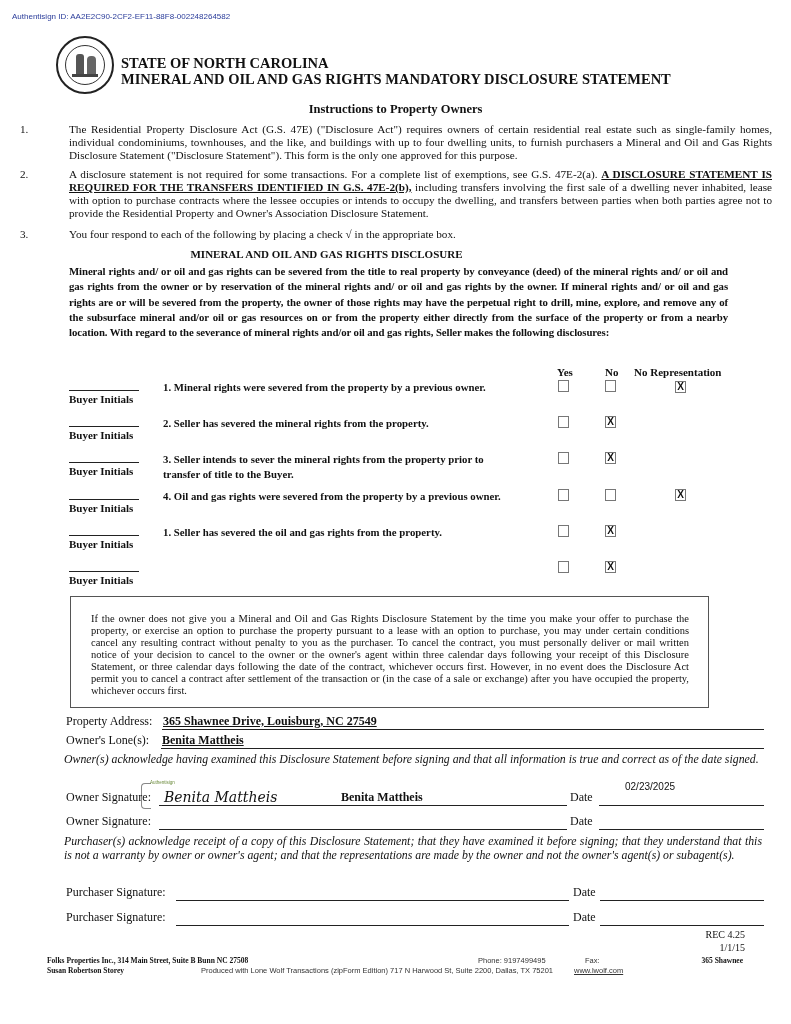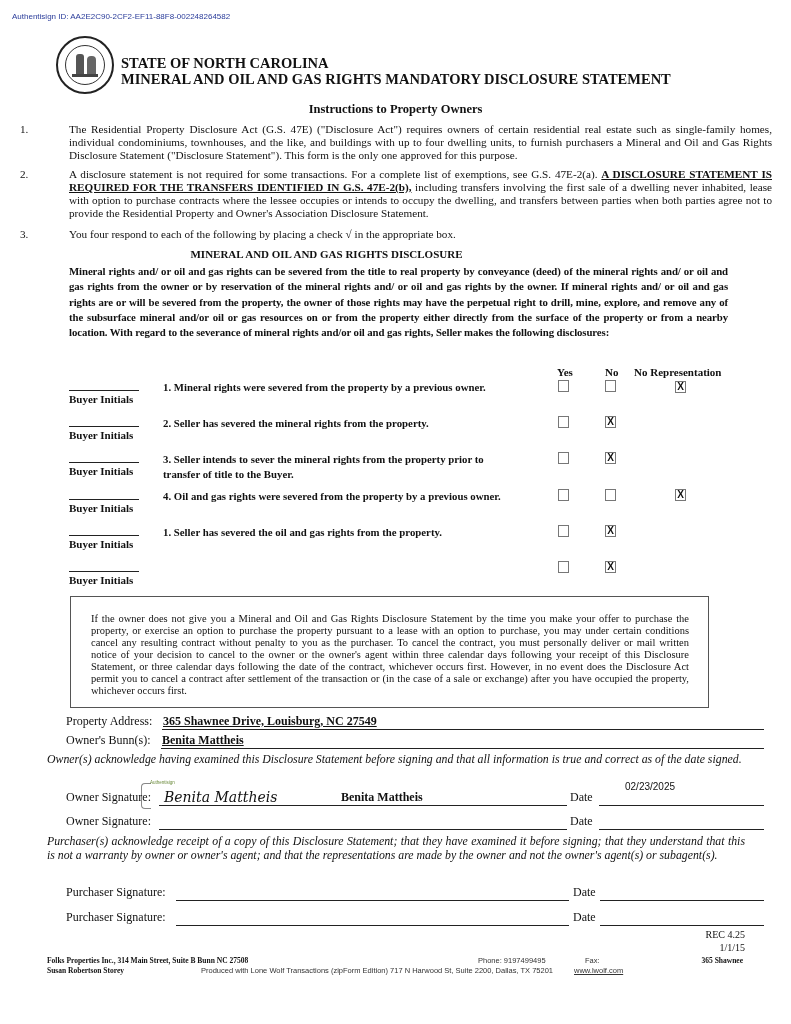--- a/index.html
+++ b/index.html
@@ -27,21 +27,21 @@
     .init-label { position: absolute; left: 0; top: 13px; font-size: 11px; font-weight: bold; }
     .q-text { position: absolute; left: 94px; top: 0; width: 360px; font-size: 10.8px; font-weight: bold; line-height: 15px; }
     .cb { position: absolute; width: 11px; height: 12px; border: 1px solid #777; background: #fff; font-family: "Liberation Sans", sans-serif; font-size: 10px; line-height: 10px; text-align: center; font-weight: bold; color: #111; }
     .note-box { left: 70px; top: 596px; width: 639px; height: 112px; border: 1px solid #555; }
     .note-title { position: absolute; left: 0; top: 1px; width: 100%; text-align: center; font-size: 13px; font-weight: bold; }
     .note-text { position: absolute; left: 20px; top: 16px; width: 598px; font-size: 10.5px; line-height: 12px; text-align: justify; }
     .field-row { left: 47px; width: 698px; font-size: 12px; height: 16px; margin-left: 19px; }
     .field-label { position: absolute; left: 0; bottom: 1px; }
     .field-line { position: absolute; bottom: 0; border-bottom: 1px solid #222; }
     .field-val { position: absolute; bottom: 1px; font-weight: bold; font-size: 12px; }
-    .italic-text { left: 47px; width: 698px; font-size: 11.8px; font-style: italic; line-height: 14px; text-align: justify; }
+    .italic-text { left: 64px; width: 698px; font-size: 11.8px; font-style: italic; line-height: 14px; text-align: justify; }
     .sig-script { font-family: "DejaVu Serif", serif; font-style: italic; font-size: 14px; color: #111; }
     .sig-bracket { position: absolute; left: 141px; top: 783px; width: 10px; height: 26px; border-left: 1px solid #888; border-top: 1px solid #888; border-bottom: 1px solid #888; border-radius: 4px 0 0 4px; }
     .sig-tag { position: absolute; left: 150px; top: 780px; font-family: "Liberation Sans", sans-serif; font-size: 4.5px; color: #6a8a3a; }
     .date-val { font-family: "Liberation Sans", sans-serif; font-size: 10px; }
     .footer-small { font-size: 7.5px; font-weight: bold; }
     .footer-sans { font-family: "Liberation Sans", sans-serif; font-size: 7.5px; color: #333; }
     .rec { font-size: 10px; text-align: right; }
     .link { text-decoration: underline; color: #333; }
   </style>
 </head>
@@ -135,21 +135,21 @@
   <div class="note-text">If the owner does not give you a Mineral and Oil and Gas Rights Disclosure Statement by the time you make your offer to purchase the property, or exercise an option to purchase the property pursuant to a lease with an option to purchase, you may under certain conditions cancel any resulting contract without penalty to you as the purchaser. To cancel the contract, you must personally deliver or mail written notice of your decision to cancel to the owner or the owner's agent within three calendar days following your receipt of this Disclosure Statement, or three calendar days following the date of the contract, whichever occurs first. However, in no event does the Disclosure Act permit you to cancel a contract after settlement of the transaction or (in the case of a sale or exchange) after you have occupied the property, whichever occurs first.</div>
 </div>
 
 <div class="abs field-row" style="top:714px;">
   <span class="field-label">Property Address:</span>
   <div class="field-line" style="left:96px; right:0;"></div>
   <span class="field-val" style="left:97px; text-decoration:underline;">365 Shawnee Drive, Louisburg, NC  27549</span>
 </div>
 
 <div class="abs field-row" style="top:733px;">
-  <span class="field-label">Owner's Bunn(s):</span>
+  <span class="field-label">Owner's Lone(s):</span>
   <div class="field-line" style="left:95px; right:0;"></div>
   <span class="field-val" style="left:96px; text-decoration:underline;">Benita Mattheis</span>
 </div>
 
 <div class="abs italic-text" style="top:752px;">Owner(s) acknowledge having examined this Disclosure Statement before signing and that all information is true and  correct as of the date signed.</div>
 
 <div class="sig-bracket"></div>
 <div class="sig-tag">Authentisign</div>
 <div class="abs field-row" style="top:790px;">
   <span class="field-label">Owner Signature:</span>

